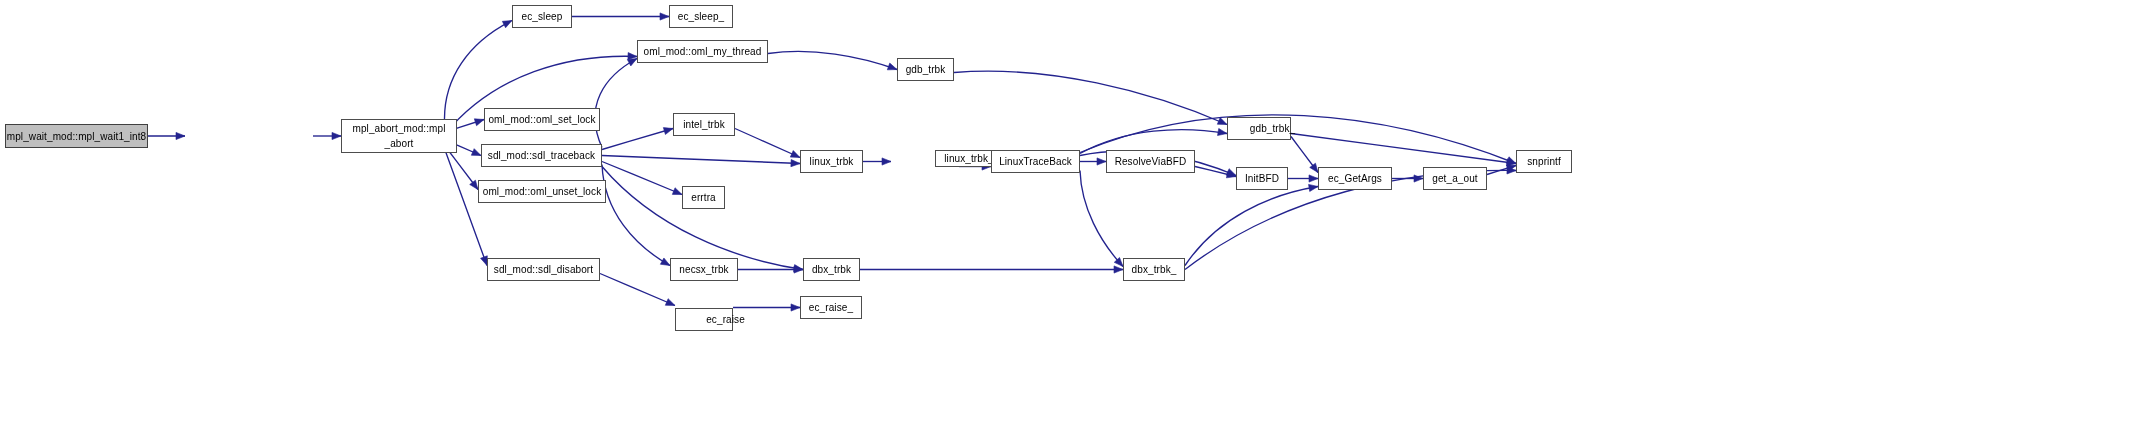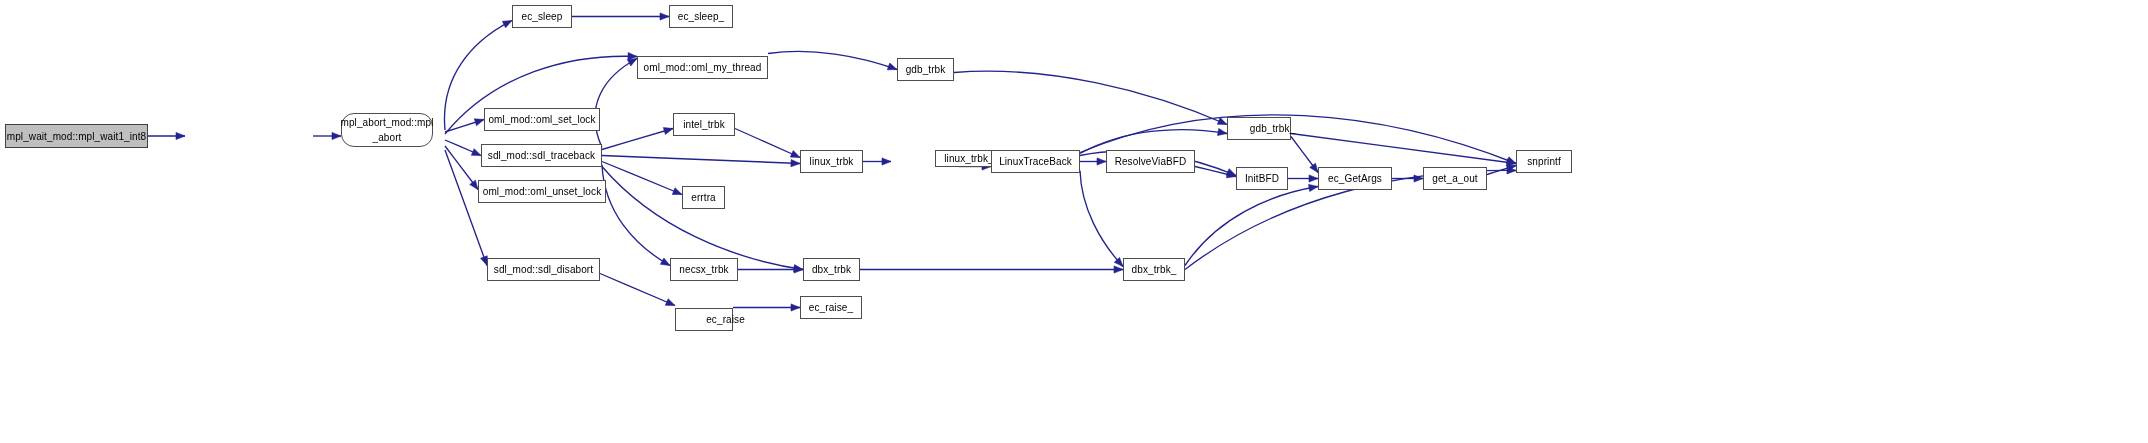--- a/index.html
+++ b/index.html
@@ -215,25 +215,25 @@
         <path d="M 1185.00 265.50 C 1216.45 218.48 , 1268.77 194.49 , 1318.00 186.50" class="edge-path"></path>
         <polygon points="1318.00,186.50 1309.69,191.50 1308.54,184.39" class="edge-head"></polygon>
       </g>
       <g>
         <path d="M 1185.00 269.50 C 1281.76 195.12 , 1407.34 168.92 , 1516.00 170.50" class="edge-path"></path>
         <polygon points="1516.00,170.50 1506.95,173.97 1507.05,166.77" class="edge-head"></polygon>
       </g>
     </svg>
   <div id="node-layer">
       <div class="gnode root" style="left: 5px; top: 124px; width: 143px; height: 24px;">mpl_wait_mod::mpl_wait1_int8</div>
-      <div class="gnode" style="left: 341px; top: 113px; width: 92px; height: 34px; border-radius: 13px;">mpl_abort_mod::mpl
+      <div class="gnode" style="left: 341px; top: 119px; width: 116px; height: 34px;">mpl_abort_mod::mpl
 _abort</div>
       <div class="gnode" style="left: 512px; top: 5px; width: 60px; height: 23px;">ec_sleep</div>
       <div class="gnode" style="left: 669px; top: 5px; width: 64px; height: 23px;">ec_sleep_</div>
-      <div class="gnode" style="left: 637px; top: 40px; width: 131px; height: 23px; margin-top: 16px;">oml_mod::oml_my_thread</div>
+      <div class="gnode" style="left: 637px; top: 40px; width: 131px; height: 23px;">oml_mod::oml_my_thread</div>
       <div class="gnode" style="left: 484px; top: 108px; width: 116px; height: 23px;">oml_mod::oml_set_lock</div>
       <div class="gnode" style="left: 481px; top: 144px; width: 121px; height: 23px;">sdl_mod::sdl_traceback</div>
       <div class="gnode" style="left: 478px; top: 180px; width: 128px; height: 23px;">oml_mod::oml_unset_lock</div>
       <div class="gnode" style="left: 487px; top: 258px; width: 113px; height: 23px;">sdl_mod::sdl_disabort</div>
       <div class="gnode" style="left: 673px; top: 113px; width: 62px; height: 23px;">intel_trbk</div>
       <div class="gnode" style="left: 682px; top: 186px; width: 43px; height: 23px;">errtra</div>
       <div class="gnode" style="left: 670px; top: 258px; width: 68px; height: 23px;">necsx_trbk</div>
       <div class="gnode" style="left: 675px; top: 308px; width: 58px; height: 23px; padding-left: 46px;">ec_raise</div>
       <div class="gnode" style="left: 800px; top: 296px; width: 62px; height: 23px;">ec_raise_</div>
       <div class="gnode" style="left: 800px; top: 150px; width: 63px; height: 23px;">linux_trbk</div>

